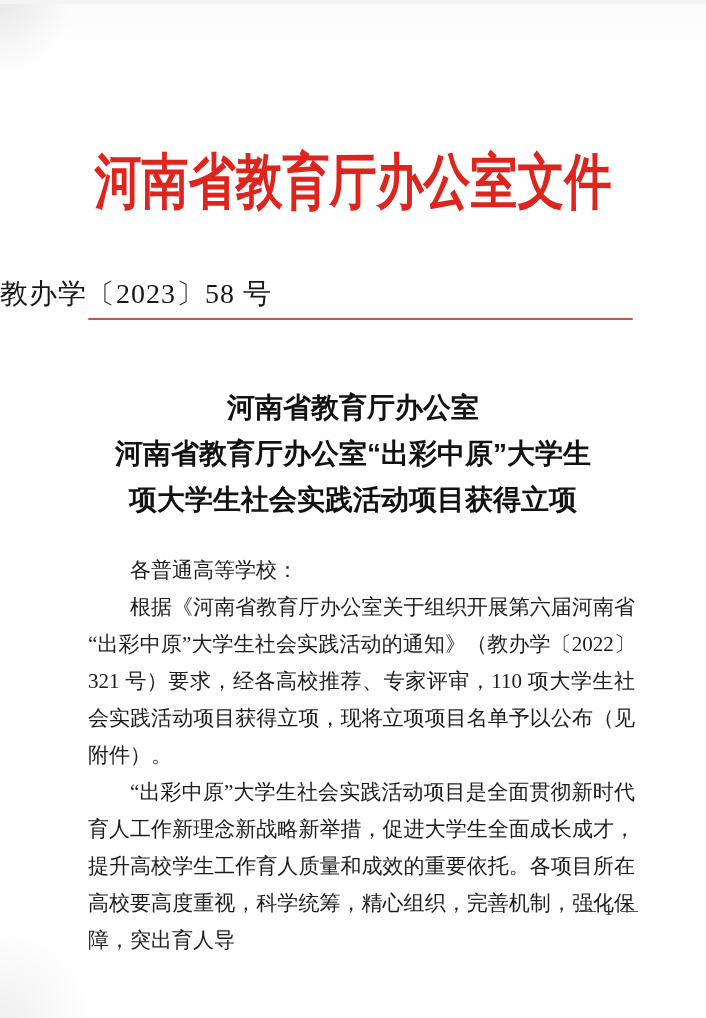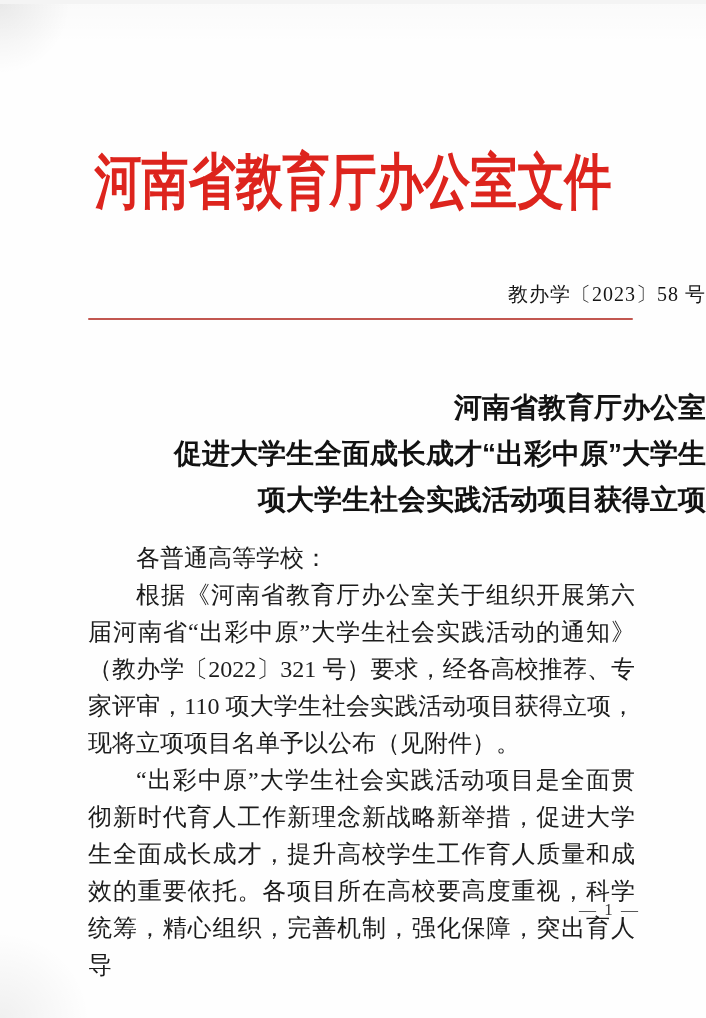--- a/index.html
+++ b/index.html
@@ -43,58 +43,58 @@
     letter-spacing: 0px;
     transform: scaleY(1.28);
     transform-origin: center;
     color: #dd241d;
     white-space: nowrap;
   }
 
   .doc-number {
     position: absolute;
     top: 276px;
-    left: 11px;
+    left: 0;
     right: 0;
-    text-align: right;
-    font-size: 20px;
+    text-align: left;
+    font-size: 28px;
     line-height: 28px;
     letter-spacing: 1px;
     color: #161616;
   }
 
   .red-rule {
     position: absolute;
     top: 314px;
     left: 88px;
     width: 545px;
     height: 2px;
     background: #c25750;
     border-radius: 1px;
   }
 
   .notice-title {
     position: absolute;
     top: 381px;
     left: 0;
     right: 0;
-    text-align: right;
+    text-align: center;
     font-family: "Liberation Sans", "DejaVu Sans", sans-serif;
     font-weight: 700;
     font-size: 28px;
     line-height: 46px;
     color: #121212;
   }
 
   .body-text {
     position: absolute;
-    top: 536px;
+    top: 548px;
     left: 88px;
     width: 547px;
-    font-size: 24px;
+    font-size: 21px;
     line-height: 37px;
     text-align: justify;
     text-justify: inter-ideograph;
     color: #1c1c1c;
   }
   .body-text p {
     margin: 0;
     text-indent: 2em;
   }
   .salutation {
@@ -117,21 +117,21 @@
 <div class="page">
 
   <div class="masthead" style="color: rgb(221, 36, 29);">河南省教育厅办公室文件</div>
 
   <div class="doc-number">教办学〔2023〕58 号</div>
 
   <div class="red-rule" style="background: rgb(194, 87, 80);"></div>
 
   <div class="notice-title">
     <div>河南省教育厅办公室</div>
-    <div>促进大学生全面成长成才“出彩中原”大学生</div>
+    <div>河南省教育厅办公室“出彩中原”大学生</div>
     <div>项大学生社会实践活动项目获得立项</div>
   </div>
 
   <div class="body-text" style="color: rgb(28, 28, 28);">
     <p class="salutation">各普通高等学校：</p>
     <p>根据《河南省教育厅办公室关于组织开展第六届河南省“出彩中原”大学生社会实践活动的通知》（教办学〔2022〕321 号）要求，经各高校推荐、专家评审，110 项大学生社会实践活动项目获得立项，现将立项项目名单予以公布（见附件）。</p>
     <p>“出彩中原”大学生社会实践活动项目是全面贯彻新时代育人工作新理念新战略新举措，促进大学生全面成长成才，提升高校学生工作育人质量和成效的重要依托。各项目所在高校要高度重视，科学统筹，精心组织，完善机制，强化保障，突出育人导</p>
   </div>
 
   <div class="page-number">— 1 —</div>

